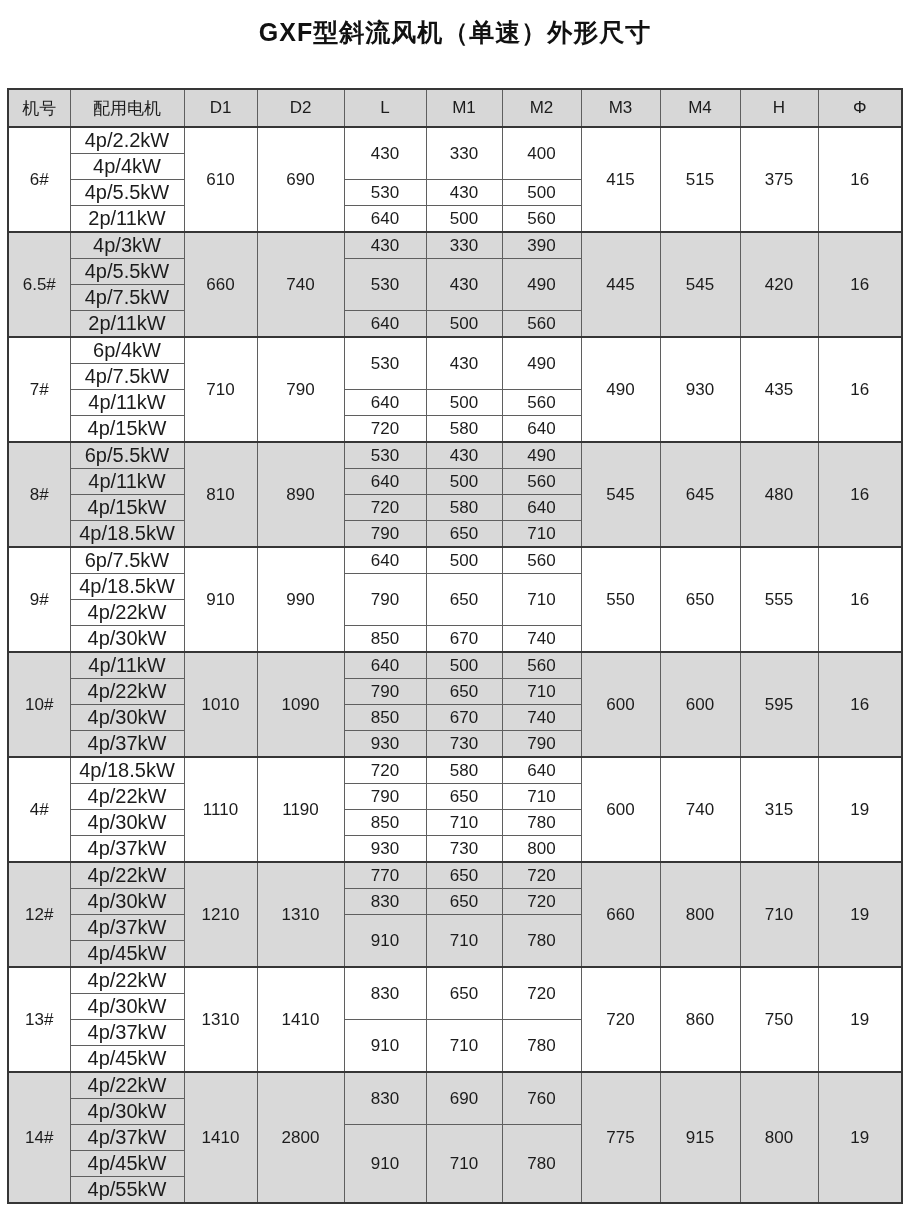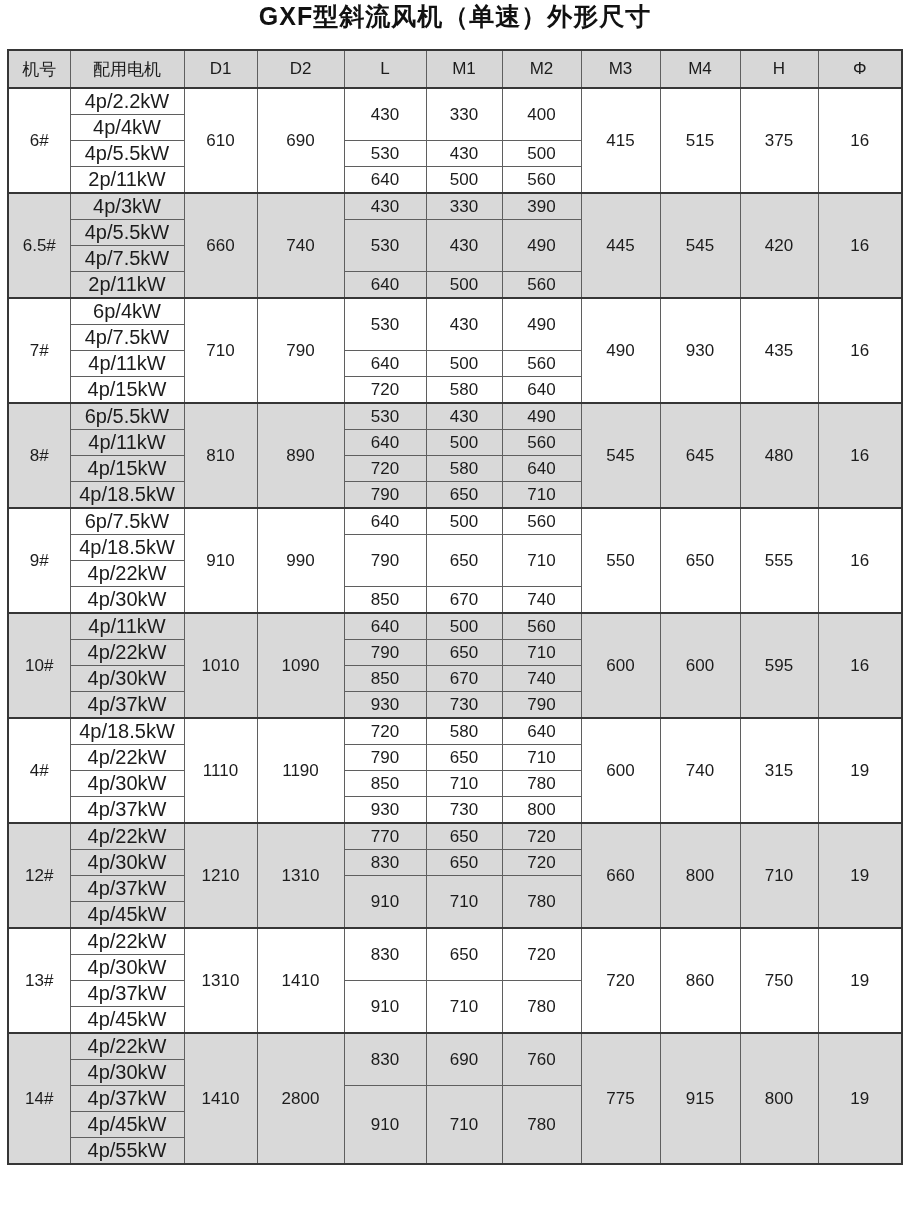--- a/index.html
+++ b/index.html
@@ -15,27 +15,28 @@
   .page {
     width: 910px;
     height: 1222px;
     position: relative;
   }
   .title {
     text-align: center;
     font-size: 25px;
     font-weight: bold;
     letter-spacing: 1px;
+    padding-top: 16px;
     color: #111;
   }
   table.dim-table {
     border-collapse: collapse;
     table-layout: fixed;
     width: 894px;
-    margin: 16px auto 0 auto;
+    margin: 39px auto 0 auto;
     border: 2px solid var(--border-dark, #333);
   }
   th, td {
     border: 1px solid var(--border-mid, #5a5a5a);
     text-align: center;
     vertical-align: middle;
     padding: 0;
     font-weight: normal;
     background: #ffffff;
   }

